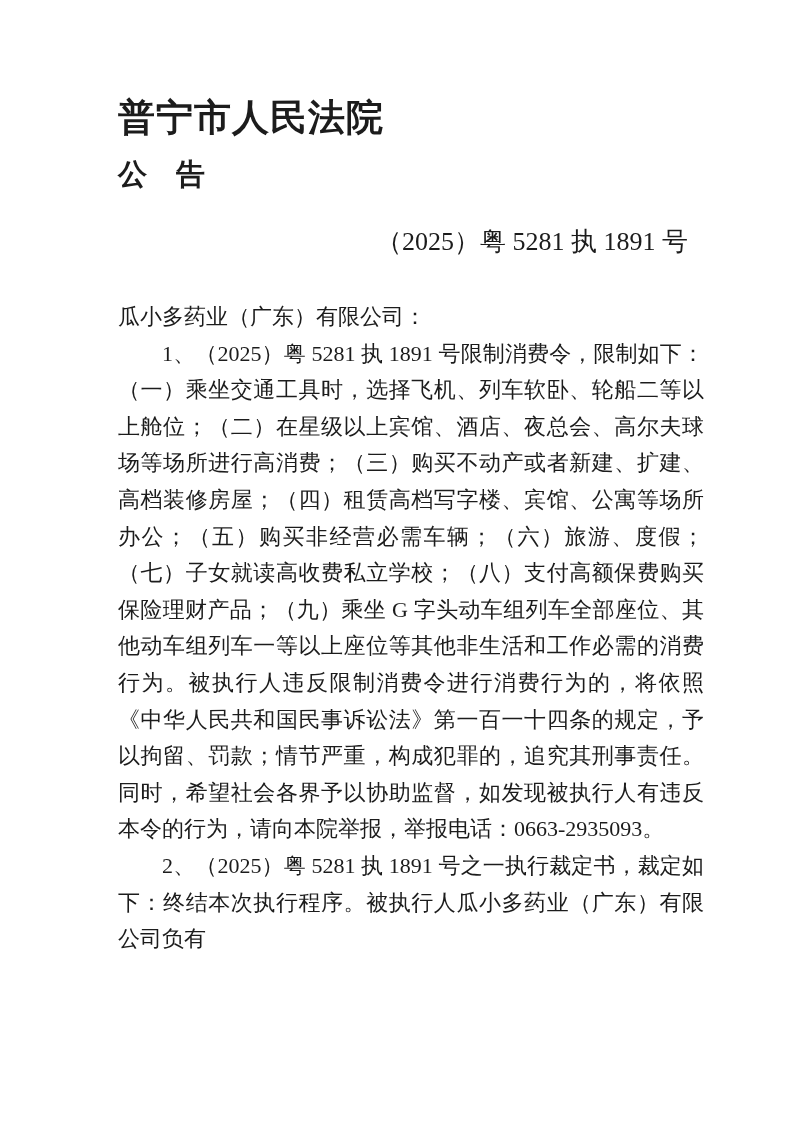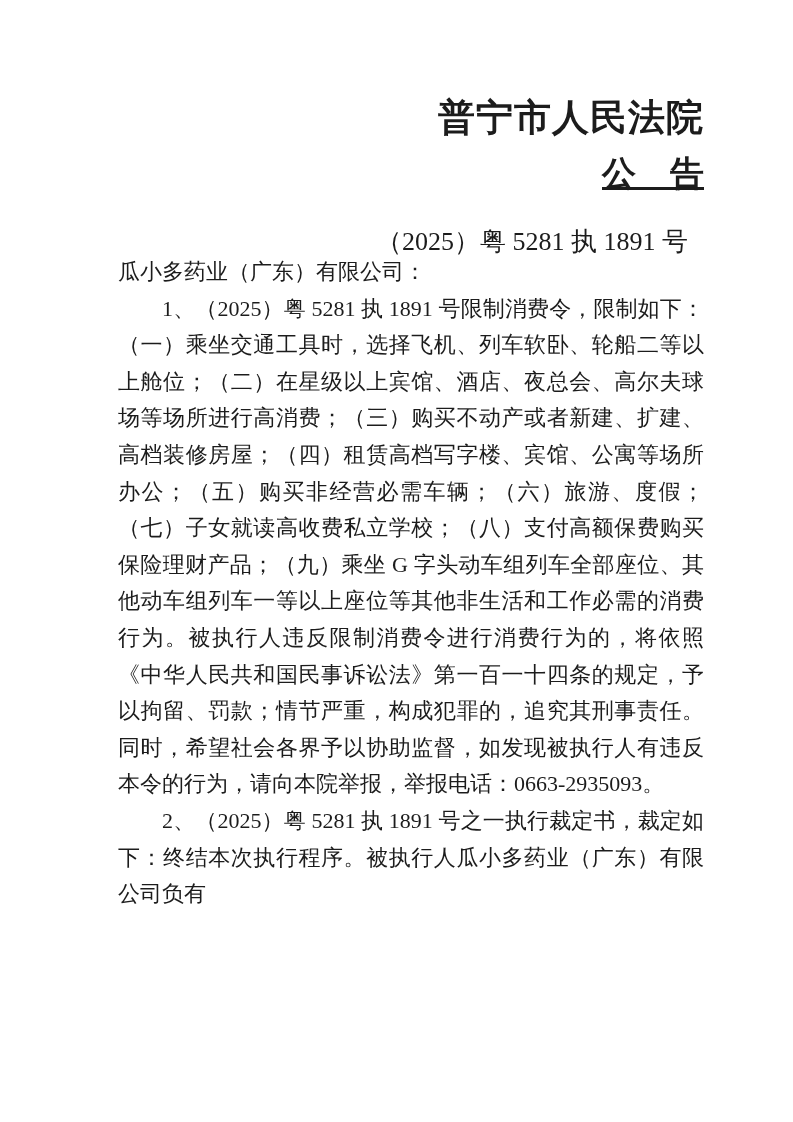--- a/index.html
+++ b/index.html
@@ -21,38 +21,38 @@
     position: absolute;
     left: 118px;
     right: 89px;
     top: 0;
   }
   .court-name {
     margin: 96px 0 0 0;
     font-size: 37px;
     line-height: 44px;
     font-weight: 700;
-    text-align: right;
+    text-align: left;
     letter-spacing: 1px;
   }
   .doc-type {
     margin: 14px 0 0 0;
-    font-size: 34px;
+    font-size: 29px;
     line-height: 40px;
     font-weight: 700;
-    text-align: right;
-    text-decoration: underline;
+    text-align: left;
   }
   .case-number {
     margin: 36px 16px 0 0;
     font-size: 26px;
     line-height: 24px;
     text-align: right;
   }
   .doc-body {
+    margin-top: 45px;
     font-size: 22px;
     line-height: 36.6px;
     text-align: justify;
     text-justify: inter-character;
   }
   .doc-body p {
     margin: 0;
     word-break: break-all;
   }
   .doc-body p.para {

